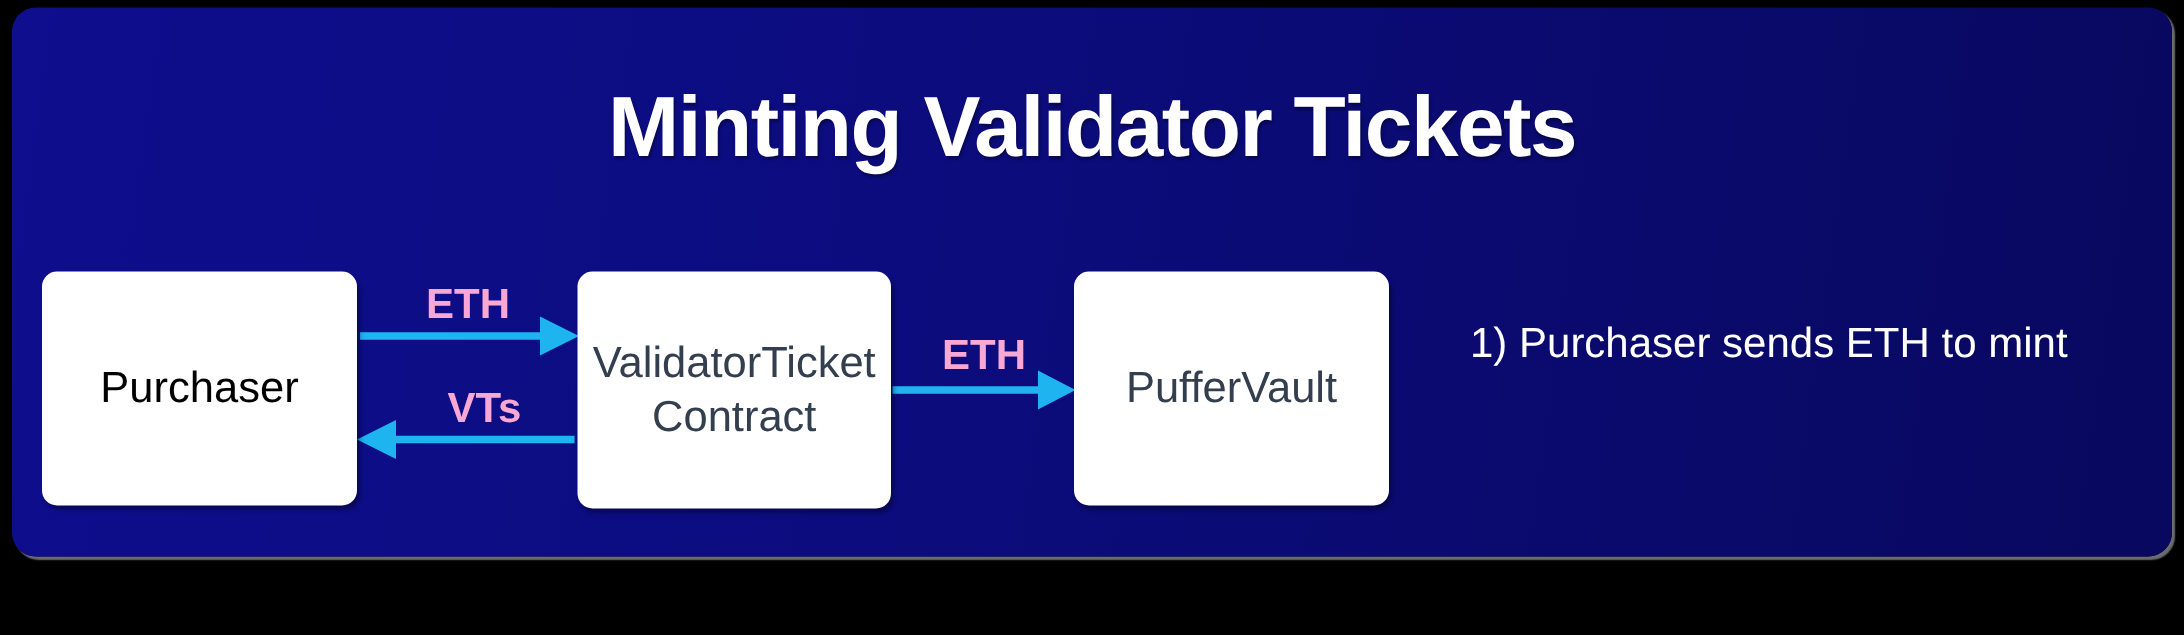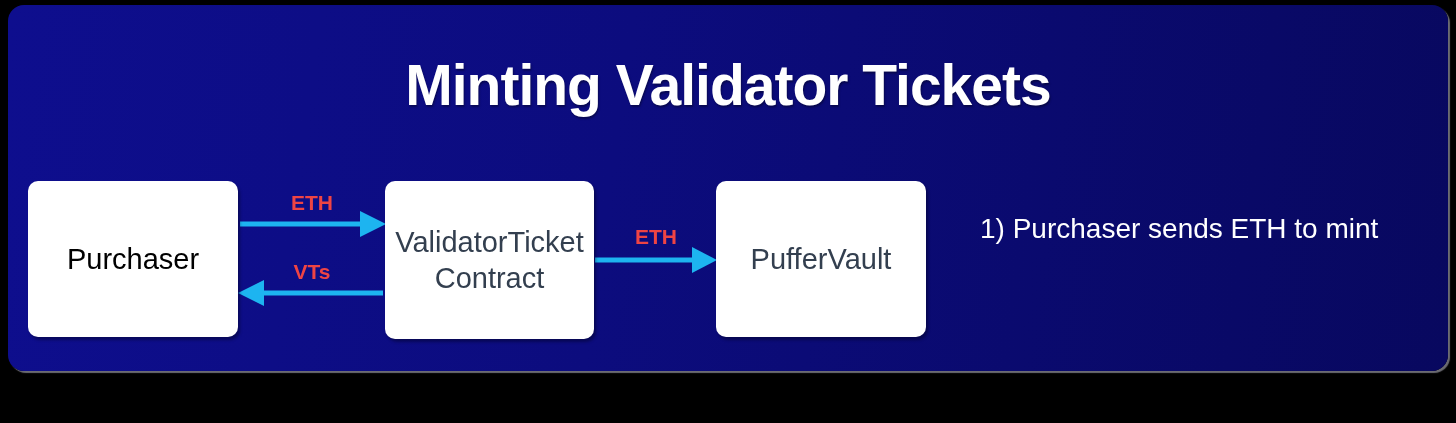--- a/index.html
+++ b/index.html
@@ -60,27 +60,27 @@
   .arrows-svg {
     position: absolute;
     left: 0; top: 0;
     width: 1456px;
     height: 423px;
     pointer-events: none;
   }
   .arrow-label {
     position: absolute;
     transform: translate(-50%, -50%);
-    font-size: 21px;
+    font-size: 28px;
     font-weight: bold;
-    color: #ef4444;
+    color: #f9a8d4;
     white-space: nowrap;
   }
   .label-eth-1 { left: 312px; top: 203px; }
-  .label-vts   { left: 312px; top: 272px; }
+  .label-vts   { left: 323px; top: 272px; }
   .label-eth-2 { left: 656px; top: 237px; }
   .steps {
     position: absolute;
     left: 980px;
     top: 212px;
     color: #ffffff;
     font-size: 28px;
     line-height: 33px;
     white-space: nowrap;
   }

